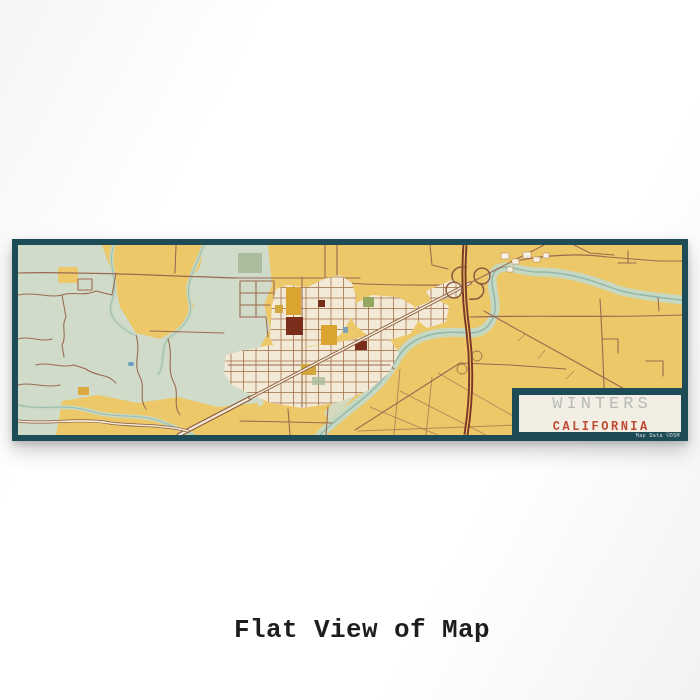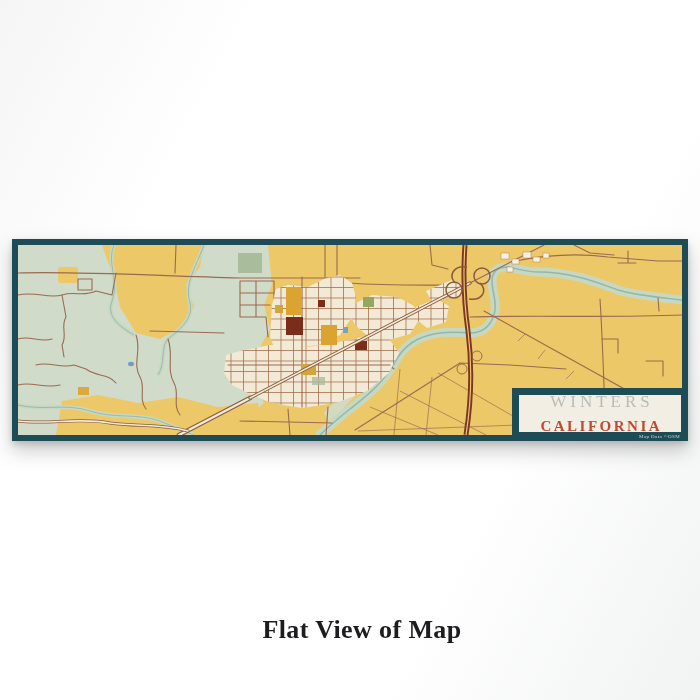--- a/index.html
+++ b/index.html
@@ -1,20 +1,20 @@
 <!DOCTYPE html>
 <html style="--frame-teal: #1d4b56; --land-yellow: #ecc869; --terrain-sage: #d0dbca; --terrain-sage-dark: #a9bd9d; --town-cream: #f2ead6; --street-brown: #a5704e; --road-brown: #9c6a50; --highway-dark: #7c3526; --main-road-casing: #8a5a3e; --creek-band: #c7d8c0; --creek-water: #92b6b0; --block-maroon: #7b2d1c; --block-amber: #dba32f; --block-mustard: #d1a63c; --block-olive: #93a75f; --pond-blue: #6f9fc0; --building-white: #f6f1e2; --label-bg: #f3eee3; --title-gray: #b7bcb8; --subtitle-rust: #bf4a33; --caption-black: #1d1d20; --attribution-text: #cfd8d4;"><head>
 <meta charset="utf-8">
 <style>
   * { margin:0; padding:0; box-sizing:border-box; }
   body { background:#ffffff; }
   .canvas{
     position:relative; width:700px; height:700px; overflow:hidden;
     background:linear-gradient(118deg,#f5f5f5 0%,#ffffff 25%,#ffffff 70%,#f1f2f2 100%);
-    font-family:Liberation Serif, serif;
+    font-family:Liberation Mono, monospace;
   }
   .map-frame{
     position:absolute; left:12px; top:239px; width:676px; height:202px;
     border:6px solid var(--frame-teal,#1d4b56);
     background:var(--land-yellow,#ecc869);
     box-shadow:0 10px 18px rgba(70,70,70,.28), 0 3px 6px rgba(0,0,0,.15);
   }
   .map-frame svg{ display:block; width:664px; height:190px; }
 
   
@@ -46,21 +46,21 @@
   .label-inner{
     position:absolute; left:7px; top:7px; right:7px; bottom:9px;
     background:var(--label-bg,#f3eee3);
     display:flex; flex-direction:column; align-items:center; justify-content:center;
   }
   .label-title{
     font-size:17px; letter-spacing:4px; padding-left:4px; line-height:1;
     font-weight:400; color:var(--title-gray,#b7bcb8);
   }
   .label-sub{
-    font-size:15px; font-weight:bold; letter-spacing:2.5px; padding-left:2.5px;
+    font-size:12px; font-weight:bold; letter-spacing:2.5px; padding-left:2.5px;
     margin-top:9px; line-height:1; color:var(--subtitle-rust,#bf4a33);
   }
   .attribution{
     position:absolute; right:8px; bottom:1px; font-size:5px; letter-spacing:.4px;
     line-height:1.4; color:var(--attribution-text,#cfd8d4);
   }
   .caption{
     position:absolute; left:12px; top:615px; width:700px; text-align:center;
     font-weight:bold; font-size:26px; letter-spacing:.4px;
     color:var(--caption-black,#1d1d20);

